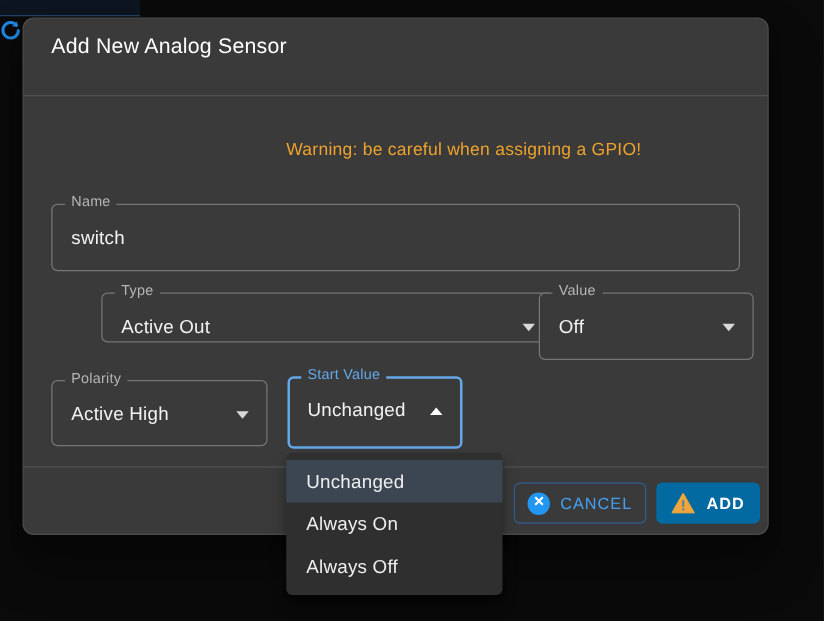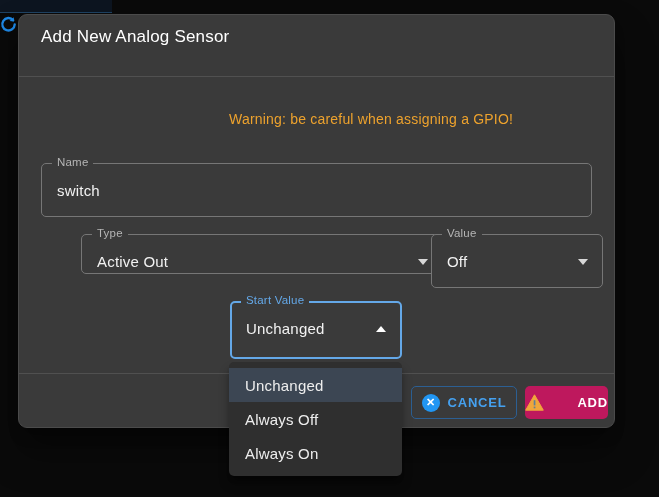--- a/index.html
+++ b/index.html
@@ -68,44 +68,44 @@
     top:23px;
     border-top:none; border-bottom:6px solid #ffffff;
   }
 
   
   .f-gpio     { left:22px;  top:78px;  width:173px; height:56px; }
   .f-name     { left:22px;  top:148px; width:551px; height:54px; }
   .f-type     { left:22px;  top:219px; width:362px; height:40px;margin-left:40px; }
   .f-value    { left:401px; top:219px; width:172px; height:54px;margin-left:11px; }
   .f-polarity { left:22px;  top:289px; width:173px; height:53px; }
-  .f-start    { left:211px; top:286px; width:172px; height:58px; }
+  .f-start    { left:211px; top:286px; width:140px; height:58px; }
 
   .warning {
     position:absolute; left:210px; top:96px;
     font-size:14px; color:#eda22d; letter-spacing:.2px;
   }
 
   
   .btn-cancel {
     position:absolute; left:392px; top:371px; width:106px; height:33px;
     background:transparent; border:1px solid #2c5f93; border-radius:5px;
     display:flex; align-items:center; justify-content:center; gap:8px;
     cursor:pointer;
   }
-  .btn-cancel .lbl { color:#45a1f0; font-size:13px; font-weight:700; letter-spacing:.8px; }
+  .btn-cancel .lbl { color:#45a1f0; font-size:13px; font-weight:400; letter-spacing:.8px; }
   .cancel-icon {
     width:18px; height:18px; border-radius:50%; background:#2196f3;
     display:flex; align-items:center; justify-content:center;
     color:#ffffff; font-size:11px; font-weight:700; line-height:1;
   }
   .btn-add {
     position:absolute; left:506px; top:371px; width:83px; height:33px;
-    background:#be185d; border:none; border-radius:5px;
-    display:flex; align-items:center; justify-content:space-between; gap:9px;
+    background:#0369a1; border:none; border-radius:5px;
+    display:flex; align-items:center; justify-content:center; gap:9px;
     cursor:pointer;
   }
   .btn-add .lbl { color:#ffffff; font-size:13px; font-weight:700; letter-spacing:.8px; }
 
   
   .menu {
     position:absolute; left:229px; top:362px; width:173px;
     background:#2f2f2f; border-radius:5px;
     box-shadow:0 5px 5px -3px rgba(0,0,0,.4), 0 8px 10px 1px rgba(0,0,0,.28);
     padding:6px 0; z-index:10;
@@ -146,20 +146,25 @@
     <span class="fvalue">Active Out</span>
     <span class="caret"></span>
   </div>
 
   <div class="field f-value">
     <span class="flabel">Value</span>
     <span class="fvalue">Off</span>
     <span class="caret"></span>
   </div>
 
+  <div class="field f-polarity">
+    <span class="flabel">Polarity</span>
+    <span class="fvalue">Active High</span>
+    <span class="caret"></span>
+  </div>
 
   <div class="field focused f-start">
     <span class="flabel">Start Value</span>
     <span class="fvalue">Unchanged</span>
     <span class="caret up"></span>
   </div>
 
   <div class="divider bottom"></div>
 
   <button class="btn-cancel">
@@ -175,15 +180,15 @@
         <rect x="8.7" y="12.6" width="1.7" height="1.7" fill="#5d8099"></rect>
       </svg>
     </span>
     <span class="lbl">ADD</span>
   </button>
 
 </div>
 
 <div class="menu">
   <div class="menu-item selected">Unchanged</div>
+  <div class="menu-item">Always On</div>
   <div class="menu-item">Always Off</div>
-  <div class="menu-item">Always On</div>
 </div>
 
 </body></html>

